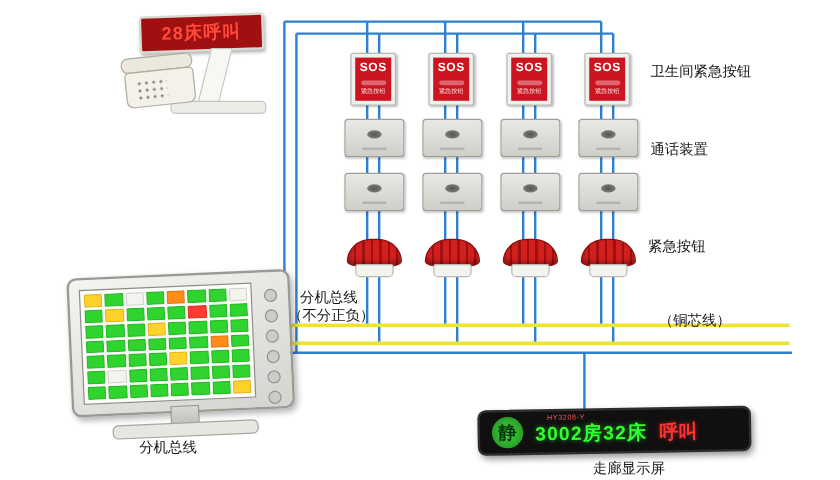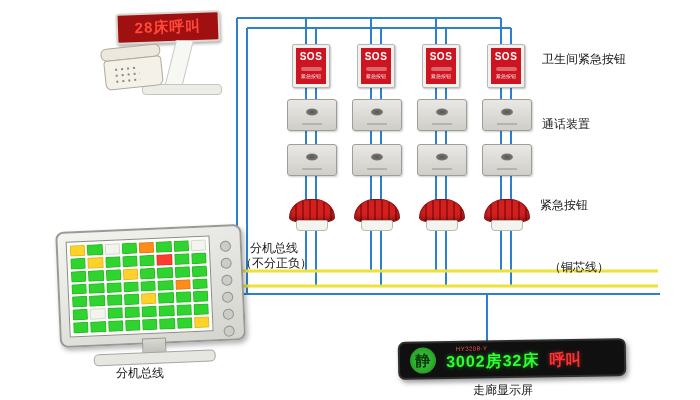--- a/index.html
+++ b/index.html
@@ -78,21 +78,21 @@
   .corridor{left:398px;top:340px;width:228px;height:38px;background:#101010;border:2px solid #2e2e2e;border-radius:7px;
     box-shadow:2px 3px 5px rgba(0,0,0,.4);transform:rotate(-1deg);display:flex;align-items:center;
     padding:0 10px;gap:10px;box-sizing:border-box;}
   .model{position:absolute;left:56px;top:3px;color:#ff5050;font-size:6px;letter-spacing:.5px;}
   .mute{width:26px;height:26px;border-radius:50%;background:radial-gradient(#3fd43f,#1d8a1d);
     color:#06330a;font-weight:bold;font-size:15px;display:flex;align-items:center;justify-content:center;flex-shrink:0;}
   .room{color:var(--display-green,#2eff2e);font-size:16px;font-weight:bold;letter-spacing:1px;margin-top:4px;
     text-shadow:0 0 4px rgba(46,255,46,.55);white-space:nowrap;}
   .call{color:var(--display-red,#ff3232);font-size:16px;font-weight:bold;margin-top:4px;
     text-shadow:0 0 4px rgba(255,50,50,.55);white-space:nowrap;}
-  .cap-corridor{left:473px;top:383px;}
+  .cap-corridor{left:494px;top:383px;}
 </style>
 </head>
 <body>
 
 <div class="stage">
 
   <svg class="wires" viewBox="0 0 700 400">
     <g class="wire-blue">
       <path d="M237 18 H501"></path>
       <path d="M247 28 H511"></path>

